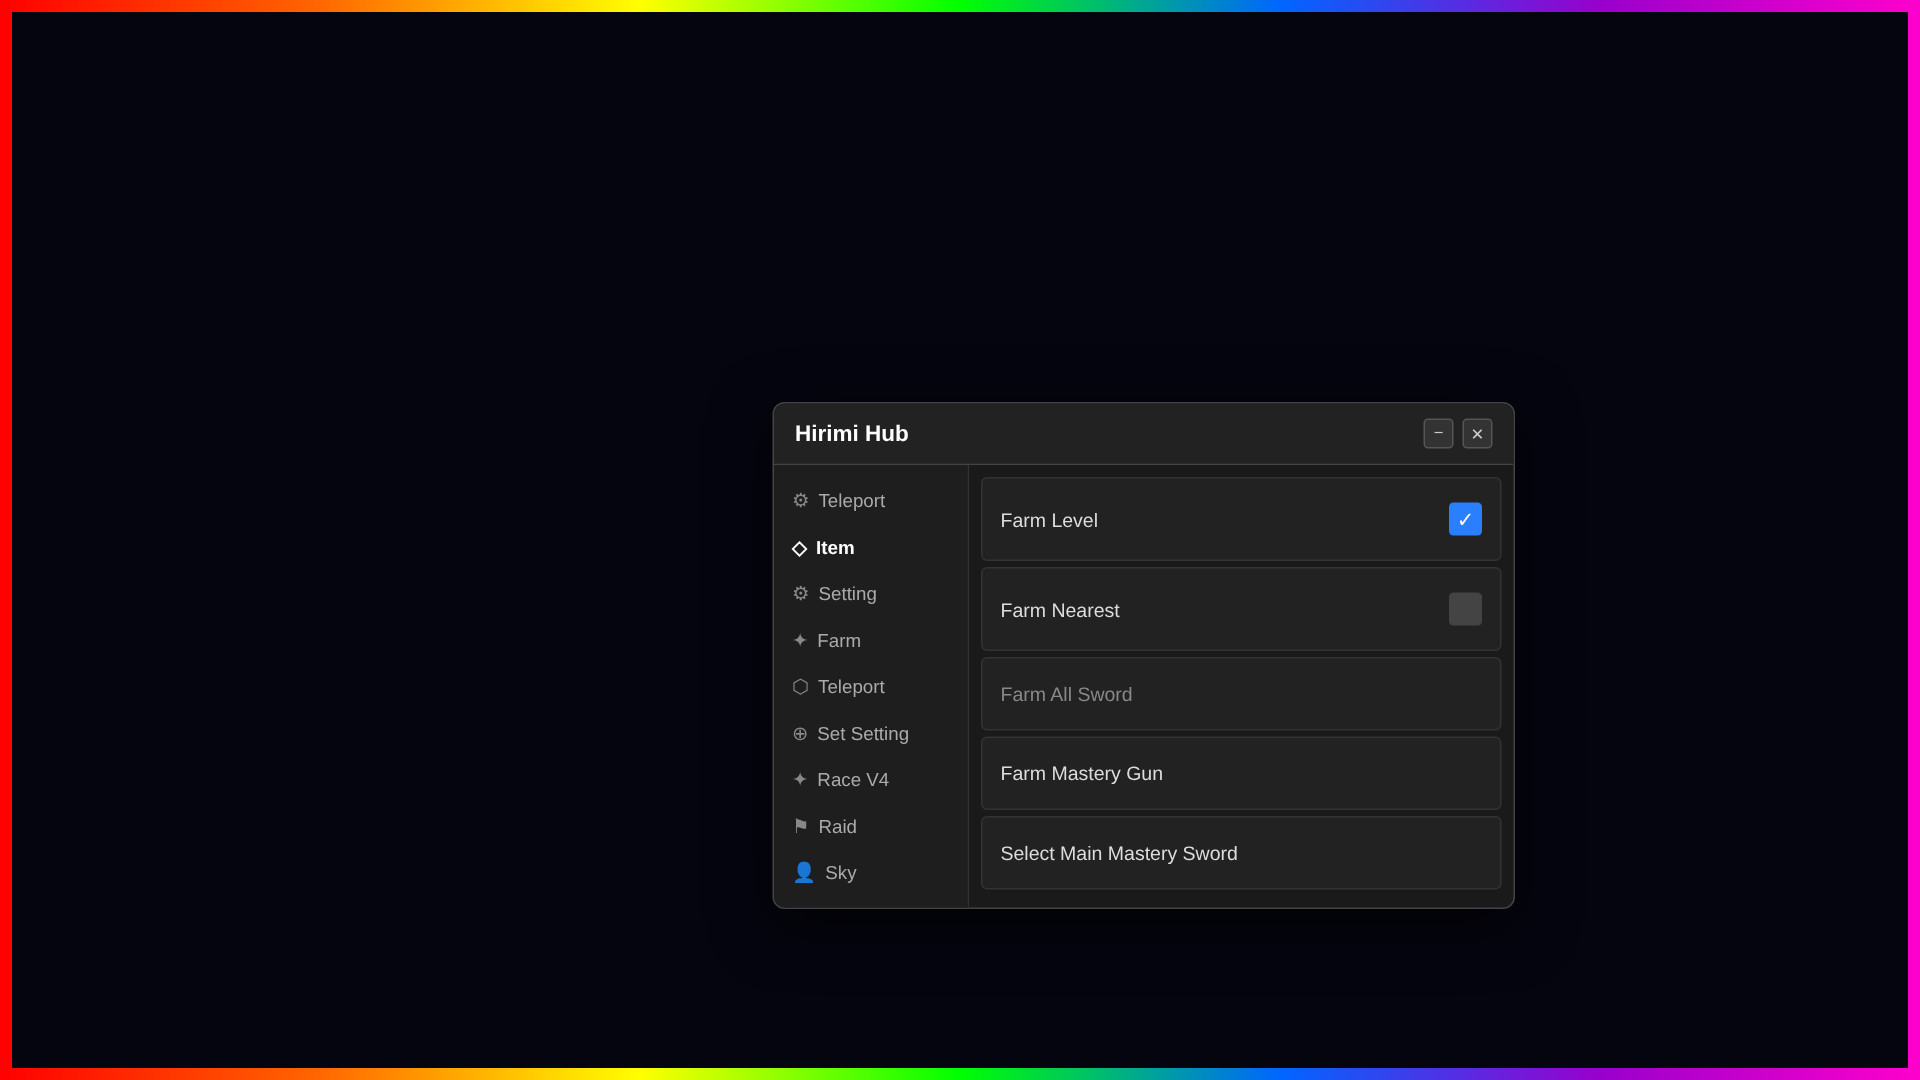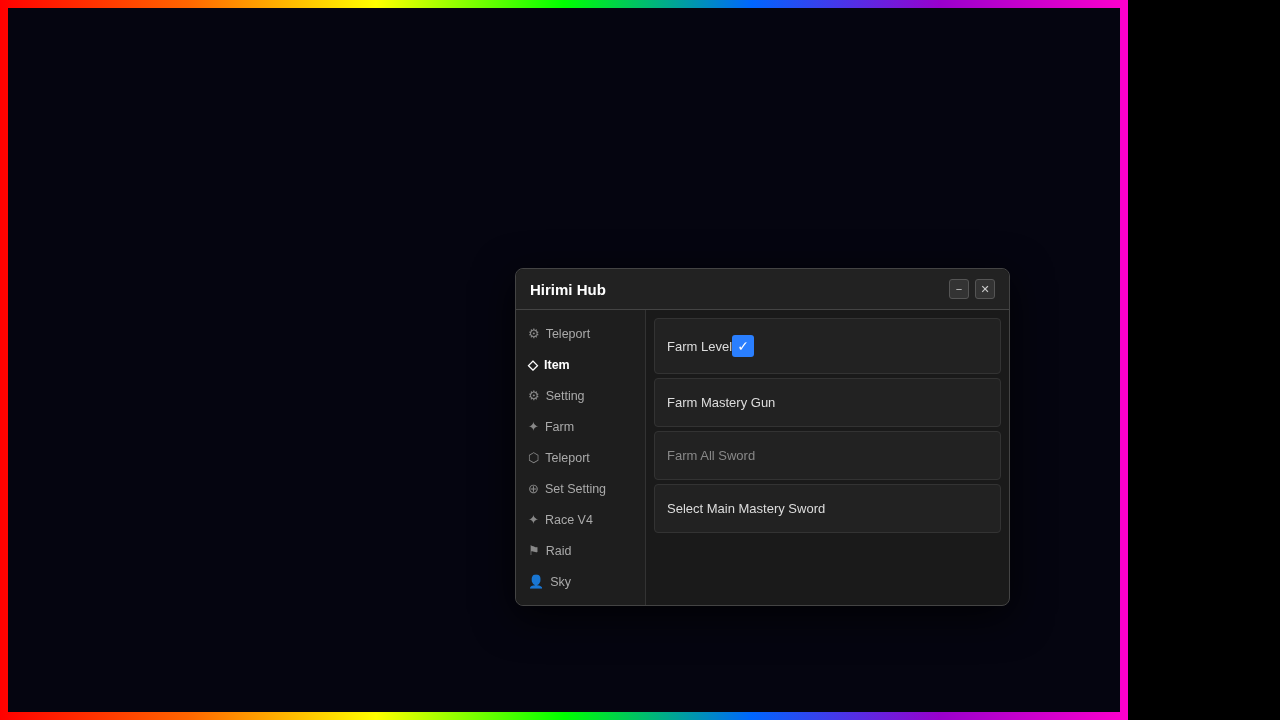--- a/index.html
+++ b/index.html
@@ -7,21 +7,21 @@
       width: 1280px;
       height: 720px;
       overflow: hidden;
       font-family: Arial, sans-serif;
       background: #000;
       position: relative;
     }
 
     
     .main-container {
-      width: 1128px;
+      width: 1280px;
       height: 720px;
       position: relative;
       overflow: hidden;
     }
 
     
     .bg-layer {
       position: absolute;
       inset: 0;
       background: radial-gradient(ellipse at 30% 50%, #1a2a4a 0%, #0a0a1a 40%, #050510 100%);
@@ -218,20 +218,21 @@
       padding: 8px;
       display: flex;
       flex-direction: column;
       gap: 4px;
     }
 
     
     .content-row {
       display: flex;
       align-items: center;
+      justify-content: space-between;
       background: #222;
       border: 1px solid #333;
       border-radius: 4px;
       padding: 16px 12px;
       min-height: 36px;
     }
     .content-row-label {
       color: #ddd;
       font-size: 13px;
       font-weight: 500;
@@ -427,28 +428,32 @@
         </div>
       </div>
 
       <div class="hub-content">
 
         <div class="content-row">
           <span class="content-row-label">Farm Level</span>
           <div class="checkbox-blue">✓</div>
         </div>
 
-
+        <div class="content-row">
+          <span class="content-row-label">Farm Nearest</span>
+          <div class="checkbox-gray"></div>
+        </div>
+
+
+        <div class="content-row">
+          <span class="content-row-label dim">Farm All Sword</span>
+        </div>
 
         <div class="content-row">
           <span class="content-row-label">Farm Mastery Gun</span>
-        </div>
-
-        <div class="content-row">
-          <span class="content-row-label dim">Farm All Sword</span>
         </div>
 
         <div class="content-row">
           <span class="content-row-label">Select Main Mastery Sword</span>
         </div>
 
       </div>
     </div>
   </div>
 

